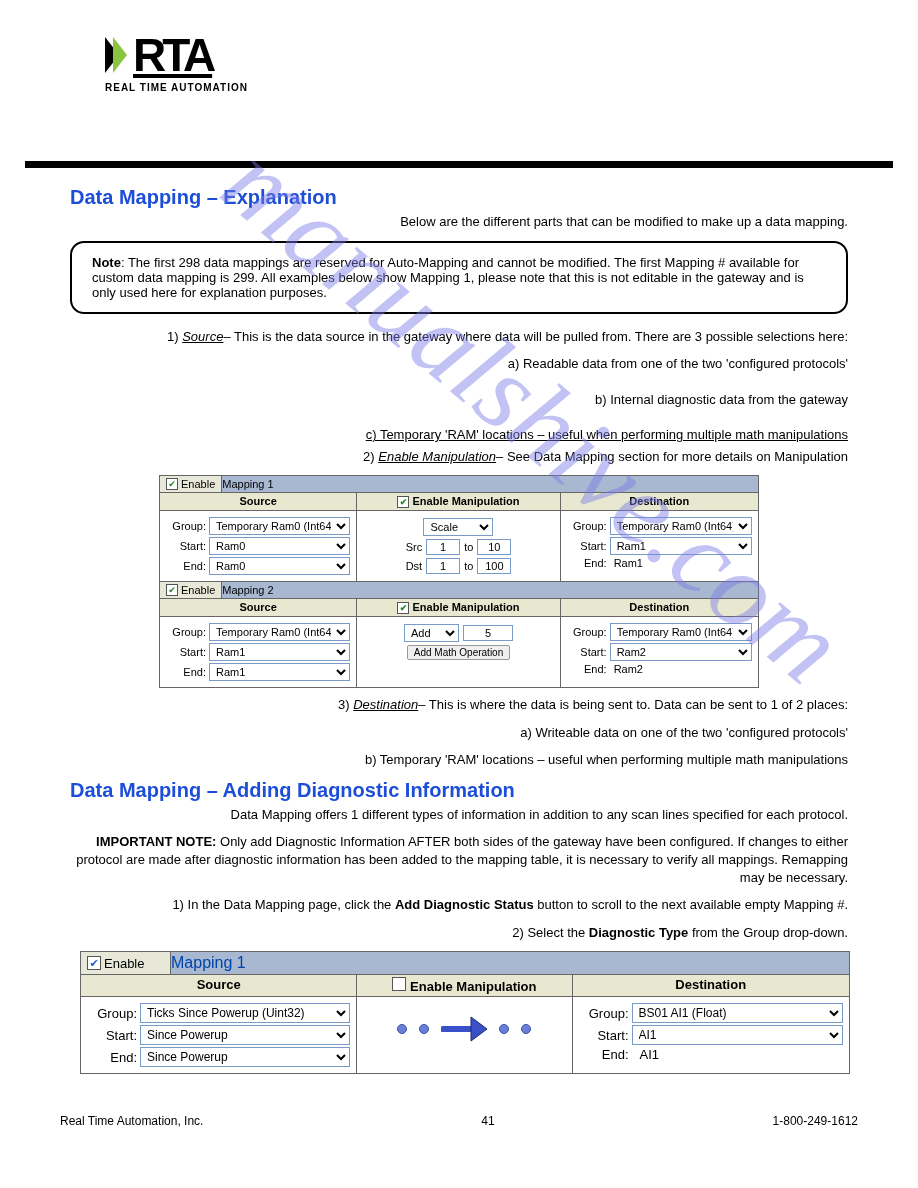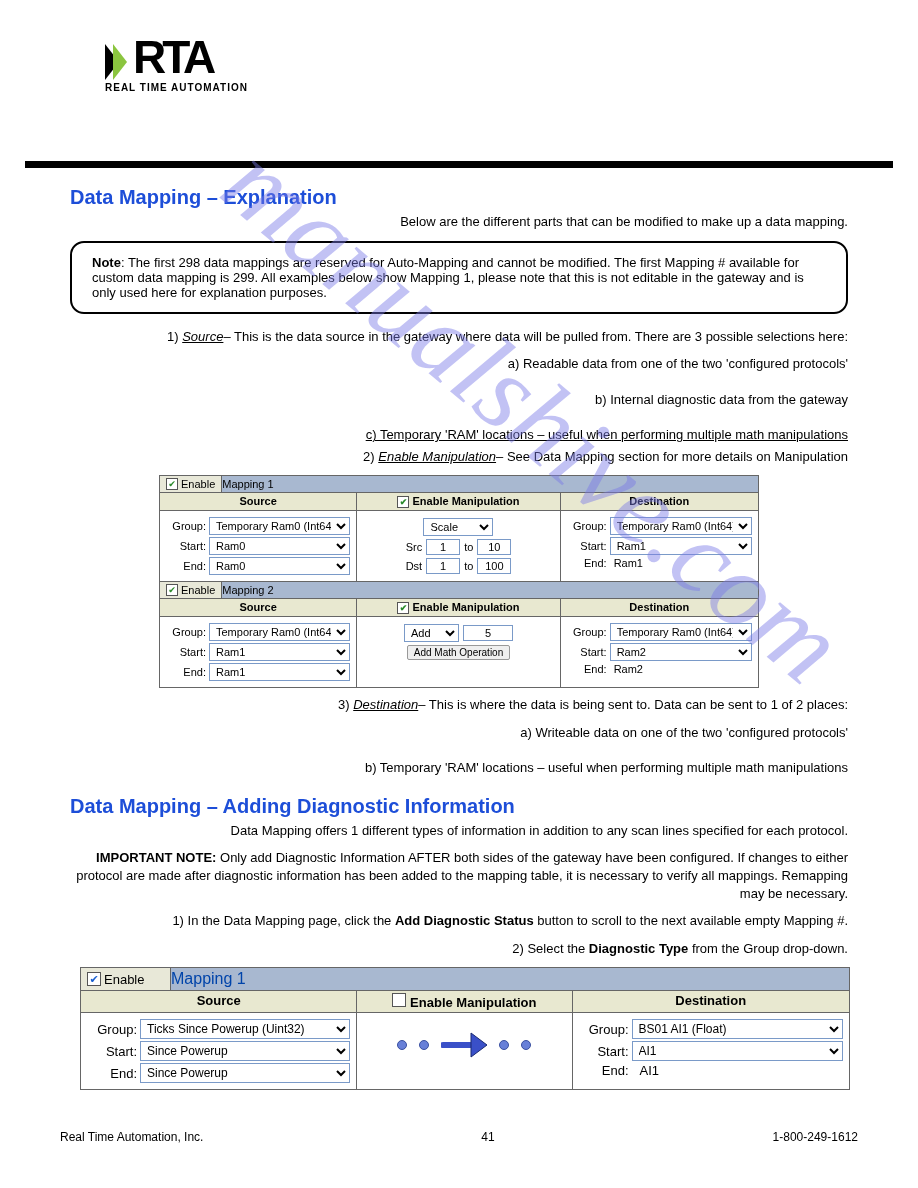--- a/index.html
+++ b/index.html
@@ -22,22 +22,23 @@
     padding-left: 80px;
     margin-bottom: 8px;
   }
   .logo-block {
     display: flex;
     flex-direction: column;
     align-items: flex-start;
   }
   .logo-top {
     display: flex;
-    align-items: flex-end;
+    align-items: center;
     height: 50px;
+    text-decoration: underline;
   }
   .logo-chevrons {
     display: flex;
     align-items: center;
     margin-right: 6px;
   }
   .chevron {
     width: 0; height: 0;
     border-top: 18px solid transparent;
     border-bottom: 18px solid transparent;
@@ -388,21 +389,21 @@
           <span class="end-static">Ram2</span>
         </div>
       </div>
     </div>
   </div>
 
   <p>
     3) <span class="italic-u">Destination</span><span>– This is where the data is being sent to. Data can be sent to 1 of 2 places:</span>
   </p>
   <p style="padding-left:30px; margin:2px 0;">a) Writeable data on one of the two 'configured protocols'</p>
-  <p style="padding-left:30px; margin:18px 0;">b) Temporary 'RAM' locations – useful when performing multiple math manipulations</p>
+  <p style="padding-left:30px; margin:10px 0;">b) Temporary 'RAM' locations – useful when performing multiple math manipulations</p>
 
   <h2 class="section-title" style="margin-top:7px;">Data Mapping – Adding Diagnostic Information</h2>
   <p>Data Mapping offers 1 different types of information in addition to any scan lines specified for each protocol.</p>
   <p>
     <b>IMPORTANT NOTE:</b><span> Only add Diagnostic Information AFTER both sides of the gateway have been configured. If changes to either protocol are made after diagnostic information has been added to the mapping table, it is necessary to verify all mappings. Remapping may be necessary.</span>
   </p>
   <p>
     1) <span>In the Data Mapping page, click the </span><b>Add Diagnostic Status</b><span> button to scroll to the next available empty Mapping #.</span>
   </p>
   <p>

